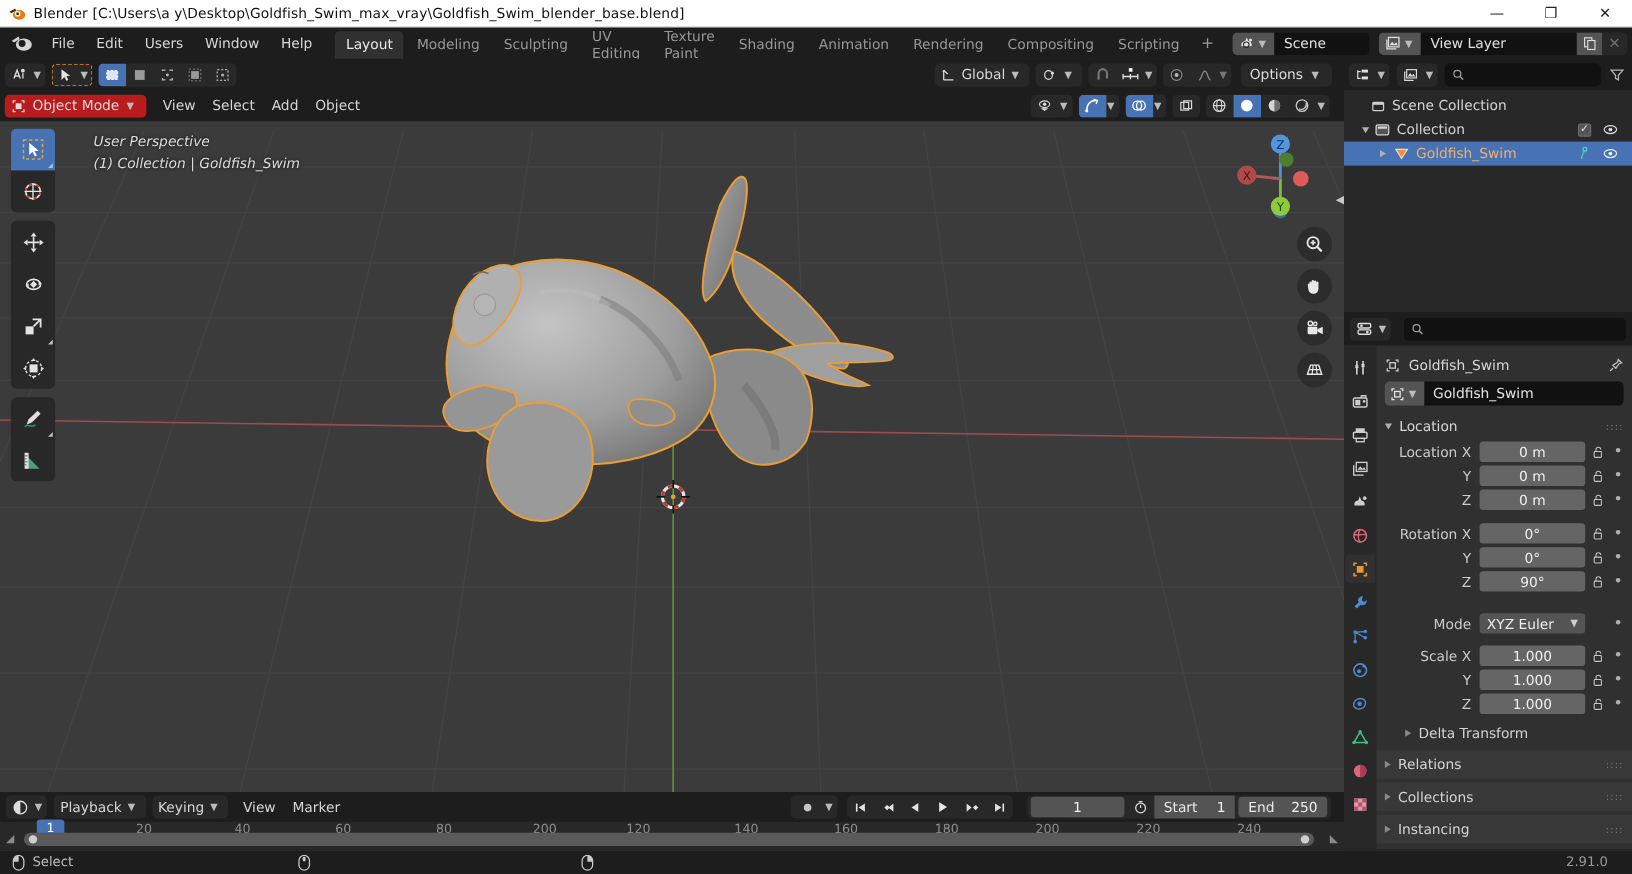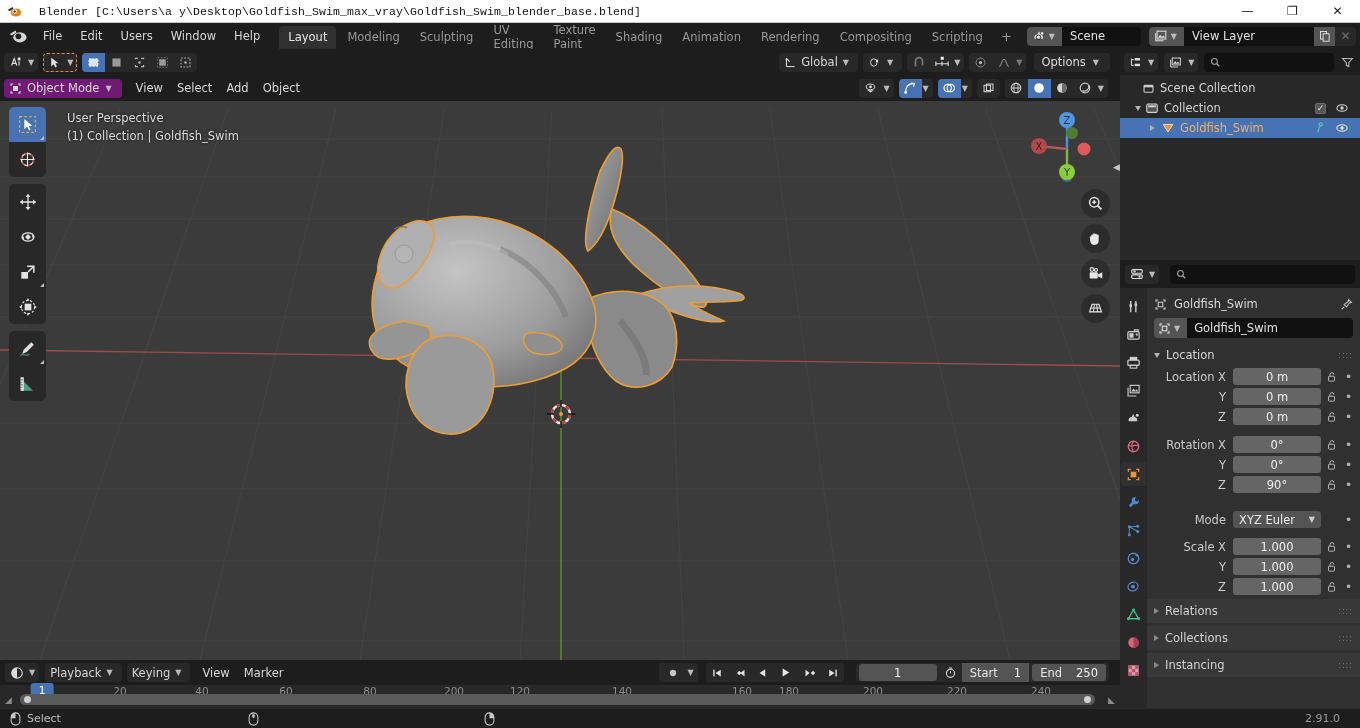--- a/index.html
+++ b/index.html
@@ -13,21 +13,21 @@
   }
   .app { position: relative; width: 1360px; height: 728px; }
 
   
   .titlebar {
     position: absolute; top: 0; left: 0; width: 1360px; height: 23px;
     background: #ffffff; color: #000; display: flex; align-items: center;
     border-bottom: 1px solid #c8c8c8;
   }
   .titlebar .bl-logo { margin-left: 7px; width: 15px; height: 15px; flex: 0 0 auto; }
-  .titlebar .ttl { margin-left: 17px; font-size: 11.5px; color: #111; letter-spacing: .1px; font-family: Liberation Mono, monospace;}
+  .titlebar .ttl { margin-left: 6px; font-size: 11.5px; color: #111; letter-spacing: .1px;}
   .wctl { margin-left: auto; display: flex; height: 23px; }
   .wbtn { width: 45px; height: 23px; display: flex; align-items: center; justify-content: center;
           color: #222; font-size: 12px; }
 
   
   .topbar {
     position: absolute; top: 23px; left: 0; width: 1360px; height: 26px;
     background: #1d1d1d; display: flex; align-items: center;
   }
   .topbar .blico { width: 20px; height: 20px; margin: 0 6px 0 8px; }
@@ -75,31 +75,31 @@
   .ctlbtn { height: 19px; min-width: 23px; display: flex; align-items: center;
             justify-content: center; background: #282828; color: #d0d0d0; }
   .ctlbtn.on { background: #4772b3; }
   .ctlbtn.lit { background: #4772b3; }
   .ctlbtn.dim { color: #777; }
   .chev { font-size: 8px; color: #bbb; padding: 0 4px 0 1px; }
   .pill { display:flex; align-items:center; background:#282828; border-radius:4px;
           height:19px; padding: 0 5px; margin-right:5px; gap:4px; color:#d6d6d6; font-size: 11.5px; }
 
   .modebtn {
-    display:flex; align-items:center; gap:5px; background:#701a75; border-radius:4px;
+    display:flex; align-items:center; gap:5px; background:#b91c1c; border-radius:4px;
     height:19px; padding: 0 6px 0 5px; margin-right: 7px; font-size:11.5px; color:#dcdcdc;
   }
   .vmenu { padding: 2px 7px; font-size: 11.5px; color: #d7d7d7; border-radius: 3px;}
 
   .opt-btn { display:flex; align-items:center; gap:6px; background:#282828; border-radius:4px;
              height:19px; padding: 0 7px; font-size: 11.5px; color: #dcdcdc; }
 
   
-  .vp-text { position:absolute; left: 67px; top: 60px; z-index: 5; font-size: 11.5px;
-             color: #dcdcdc; line-height: 18px; text-shadow: 0 0 3px rgba(0,0,0,.7); }
+  .vp-text { position:absolute; left: 78px; top: 60px; z-index: 5; font-size: 11.5px;
+             color: #dcdcdc; line-height: 18px; text-shadow: 0 0 3px rgba(0,0,0,.7); font-style: italic; }
 
   
   .ltool { position: absolute; left: 9px; top: 58px; width: 37px; z-index: 6;
            display:flex; flex-direction: column; }
   .tgrp { background: #282828; border-radius: 5px; margin-bottom: 7px; overflow:hidden;}
   .tbtn { width: 37px; height: 35px; display:flex; align-items:center; justify-content:center;
           position: relative; }
   .tbtn.sel { background: #4772b3; }
   .tbtn .corner { position:absolute; right:2px; bottom:2px; width:0;height:0;
     border-left:4px solid transparent; border-bottom:4px solid #bdbdbd; }
@@ -1056,20 +1056,24 @@
           <span class="pfield">1.000</span>
           <span class="lockcell">
             <svg class="svgi" width="11" height="12" viewBox="0 0 14 16">
               <rect x="3" y="7" width="8" height="6.5" rx="1" fill="none" stroke="#c4c4c4" stroke-width="1.2"></rect>
               <path d="M5 7 V4.8 a2.6 2.6 0 0 1 5.2 0" fill="none" stroke="#c4c4c4" stroke-width="1.2"></path>
             </svg>
           </span>
           <span class="dotcell">•</span>
         </div>
 
+        <div class="subpanel">
+          <span class="tri dim"></span>
+          <span>Delta Transform</span>
+        </div>
 
         <div class="closed-panel">
           <span class="tri dim"></span>
           <span>Relations</span>
           <span class="grip">::::</span>
         </div>
         <div class="closed-panel">
           <span class="tri dim"></span>
           <span>Collections</span>
           <span class="grip">::::</span>
@@ -1171,23 +1175,23 @@
         </div>
       </div>
     </div>
 
     <div class="tl-ruler">
       <span class="tick" style="left:120px">20</span>
       <span class="tick" style="left:202px">40</span>
       <span class="tick" style="left:286px">60</span>
       <span class="tick" style="left:370px">80</span>
       <span class="tick" style="left:454px">200</span>
-      <span class="tick" style="left:520px">120</span>
+      <span class="tick" style="left:532px">120</span>
       <span class="tick" style="left:622px">140</span>
-      <span class="tick" style="left:742px">160</span>
+      <span class="tick" style="left:705px">160</span>
       <span class="tick" style="left:789px">180</span>
       <span class="tick" style="left:873px">200</span>
       <span class="tick" style="left:957px">220</span>
       <span class="tick" style="left:1041px">240</span>
       <span class="playhead" style="left:42px">1</span>
     </div>
 
     <div class="tl-scroll">
       <div style="position:absolute;left:5px;top:1px;color:#8a8a8a;font-size:9px">◢</div>
       <div class="scrollbar">

